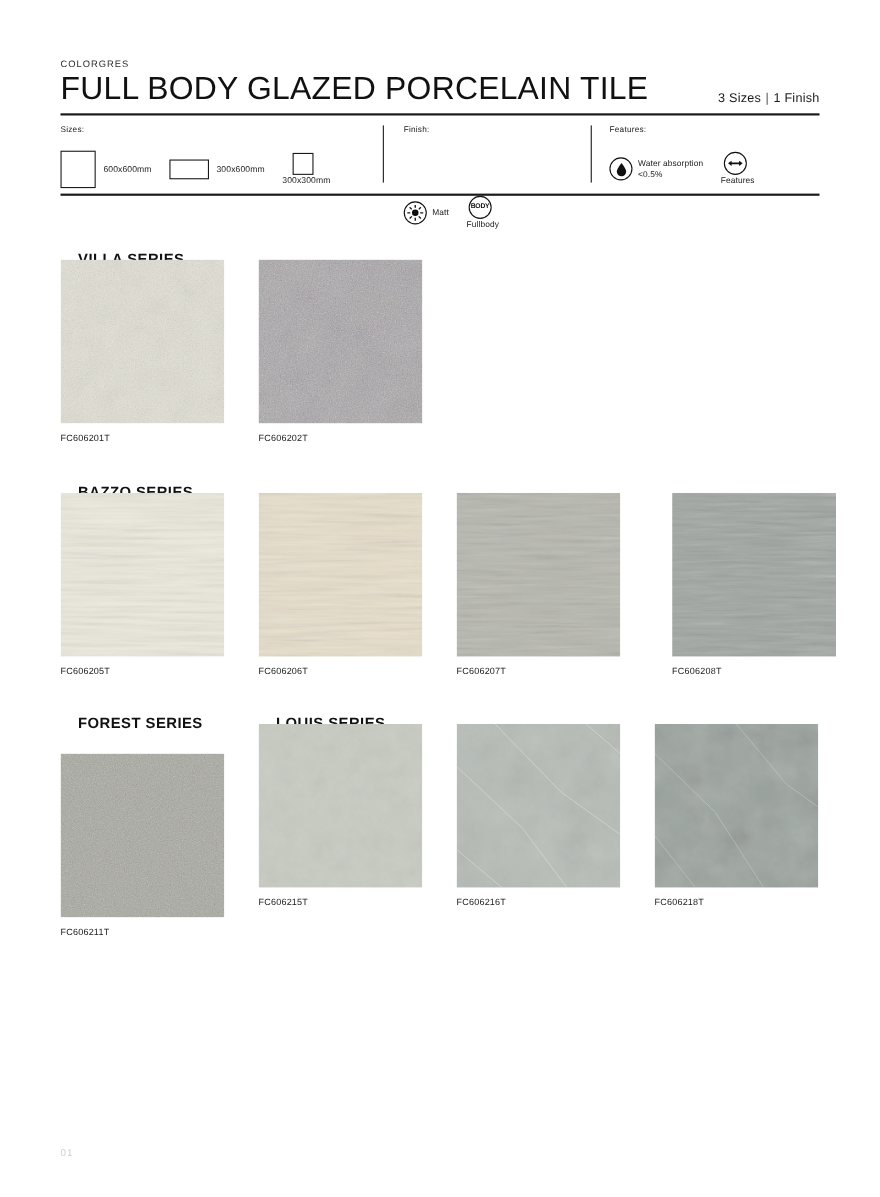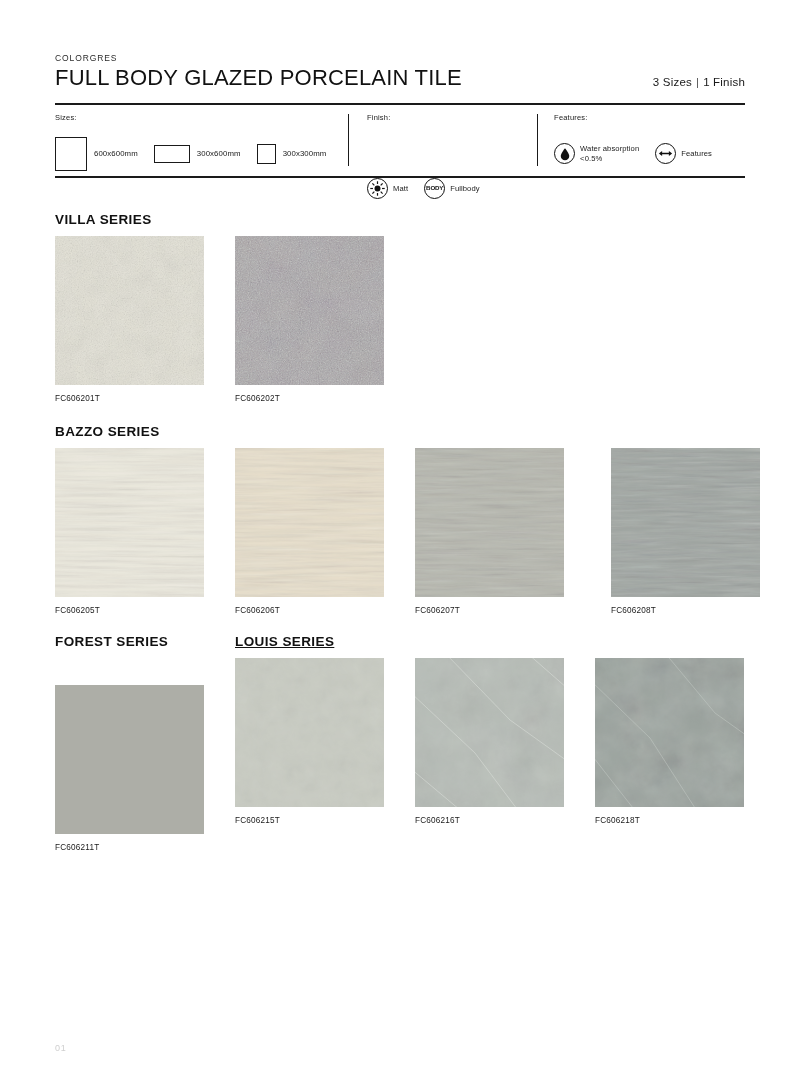--- a/index.html
+++ b/index.html
@@ -38,21 +38,21 @@
     font-weight: 400;
     margin: 0 0 3px 0;
     line-height: 1.1;
   }
   .title-row {
     display: flex;
     align-items: flex-end;
     justify-content: space-between;
   }
   .main-title {
-    font-size: 22px;
+    font-size: 29px;
     font-weight: 400;
     letter-spacing: 0.2px;
     color: #111111;
     line-height: 1.08;
     margin: 0;
     white-space: nowrap;
   }
   .title-meta {
     font-size: 11.5px;
     color: #1a1a1a;
@@ -120,21 +120,21 @@
     display: flex;
     align-items: center;
     margin-top: 9px;
     flex: 1;
   }
   .spec-item {
     display: flex;
     align-items: center;
     margin-right: 16px;
   }
-  .spec-item:last-child { margin-right: 0; }
+  .spec-item:last-child { margin-right: 0; flex-direction: column; }
 
   .size-box {
     border: 1.3px solid #1a1a1a;
     background: #fff;
     margin-right: 7px;
     flex: none;
   }
   .size-box.sq-lg { width: 30px; height: 32px; }
   .size-box.rect  { width: 34px; height: 16px; }
   .size-box.sq-sm { width: 17px; height: 18px; }
@@ -176,21 +176,21 @@
   }
 
   
   .series-heading {
     position: absolute;
     font-size: 13.5px;
     font-weight: bold;
     letter-spacing: 0.4px;
     color: #111;
     white-space: nowrap;
-    margin: 0;
+    margin: 16px;
   }
   .tile-cell {
     position: absolute;
   }
   .tile-swatch {
     width: 149px;
     height: 149px;
     display: block;
     overflow: hidden;
   }

